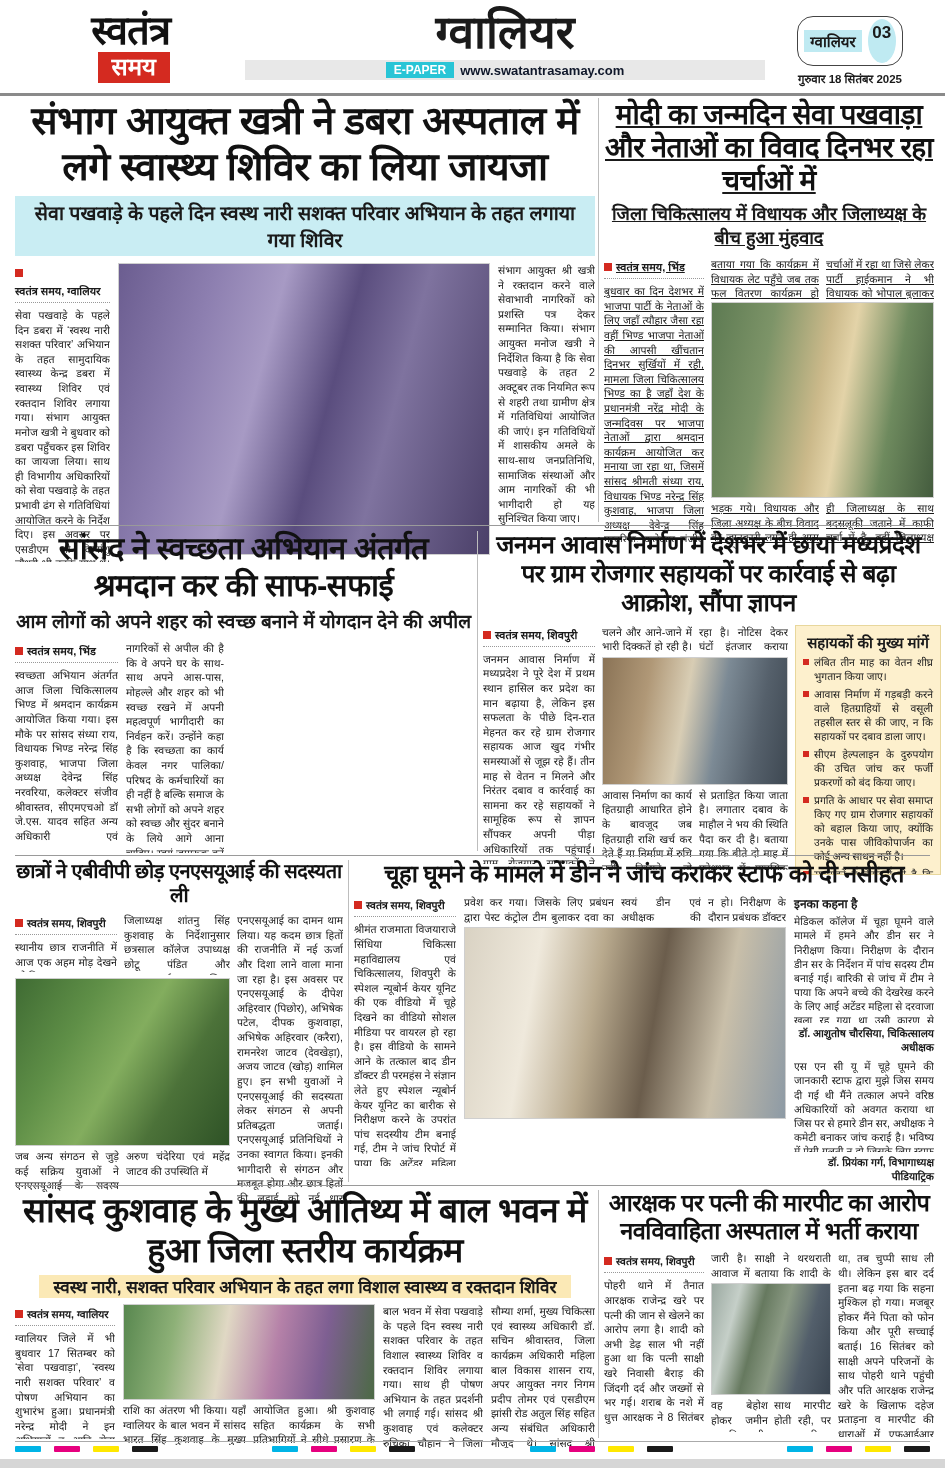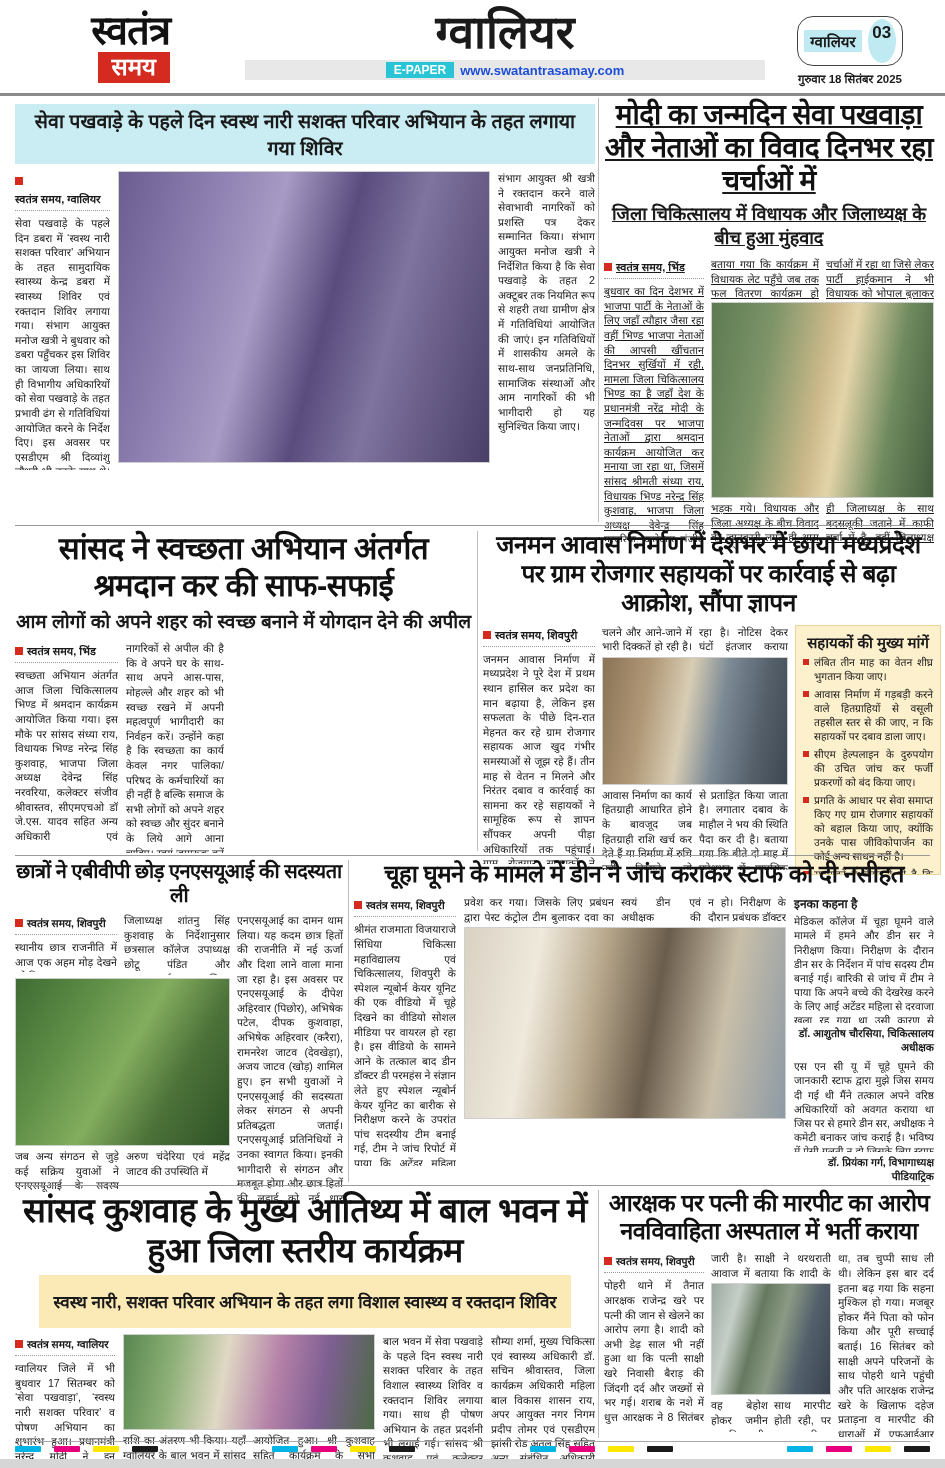--- a/index.html
+++ b/index.html
@@ -8,21 +8,21 @@
   
   .masthead{position:absolute;left:15px;top:8px;width:915px;height:82px;}
   .logo{position:absolute;left:5px;top:2px;width:150px;text-align:right;}
   .logo-top{font-size:40px;font-weight:bold;color:#111;letter-spacing:-1px;line-height:1.0;}
   .logo-bottom{display:inline-block;margin-top:2px;background:#d42a20;color:#fff;font-size:24px;
                font-weight:bold;padding:1px 14px;line-height:1.2;}
   .edition-center{position:absolute;left:230px;top:0;width:520px;text-align:center;}
   .edition-title{font-size:46px;font-weight:bold;line-height:1.05;}
   .epaper-bar{margin-top:4px;background:#e8e8e8;height:20px;display:flex;align-items:center;justify-content:center;gap:6px;}
   .epaper-badge{background:#29c5d6;color:#fff;font-size:12px;font-weight:bold;padding:1px 8px;}
-  .website{font-size:13px;font-weight:bold;color:#1d4ed8;}
+  .website{font-size:13px;font-weight:bold;color:#0f172a;}
   .pageinfo{position:absolute;right:0;top:8px;width:160px;text-align:center;}
   .pagebox{display:inline-flex;align-items:center;gap:6px;border:1px solid #444;border-radius:16px;padding:2px 6px;}
   .pagecity{background:#bfeaf2;font-size:15px;font-weight:bold;padding:1px 6px;}
   .pagenum{display:inline-block;background:#bfeaf2;border-radius:50%;width:28px;height:44px;line-height:28px;
            font-size:17px;font-weight:bold;}
   .dateline{margin-top:5px;font-size:11.5px;font-weight:bold;}
   .header-rule{position:absolute;left:0;top:93px;width:945px;height:3px;background:#8a8a8a;}
   
   .hl{font-weight:bold;color:#111;text-align:center;line-height:1.18;letter-spacing:-0.5px;}
   .subhead{font-weight:bold;text-align:center;}
@@ -80,20 +80,21 @@
       <div class="pagebox">
         <span class="pagecity">ग्वालियर</span>
         <span class="pagenum">03</span>
       </div>
       <div class="dateline">गुरुवार 18 सितंबर 2025</div>
     </div>
   </div>
   <div class="header-rule"></div>
 
   <div style="position:absolute;left:15px;top:98px;width:580px;">
+    <div class="hl" style="font-size:39px;">संभाग आयुक्त खत्री ने डबरा अस्पताल में लगे स्वास्थ्य शिविर का लिया जायजा</div>
     <div class="subhead" style="background:#c9edf3;font-size:19.5px;margin-top:6px;padding:3px 4px;">सेवा पखवाड़े के पहले दिन स्वस्थ नारी सशक्त परिवार अभियान के तहत लगाया गया शिविर</div>
     <div style="display:flex;gap:8px;margin-top:7px;height:292px;">
       <div style="width:95px;flex:none;">
         <div class="byline-wrap"><span class="red-sq"></span><span class="byline">स्वतंत्र समय, ग्वालियर</span></div>
         <div class="col" style="height:254px;">सेवा पखवाड़े के पहले दिन डबरा में ‘स्वस्थ नारी सशक्त परिवार’ अभियान के तहत सामुदायिक स्वास्थ्य केन्द्र डबरा में स्वास्थ्य शिविर एवं रक्तदान शिविर लगाया गया। संभाग आयुक्त मनोज खत्री ने बुधवार को डबरा पहुँचकर इस शिविर का जायजा लिया। साथ ही विभागीय अधिकारियों को सेवा पखवाड़े के तहत प्रभावी ढंग से गतिविधियां आयोजित करने के निर्देश दिए। इस अवसर पर एसडीएम श्री दिव्यांशु चौधरी भी उनके साथ थे। डबरा में लगाए गए स्वास्थ्य शिविर में 511 महिलाओं के स्वास्थ्य की निःशुल्क जाँचें की गईं। रक्तदान शिविर में कुल 76 यूनिट रक्तदान सेवाभावी नागरिकों द्वारा किया गया।</div>
       </div>
       <div class="photo pa" style="width:372px;height:292px;flex:none;"></div>
       <div class="col" style="width:97px;height:292px;flex:none;">संभाग आयुक्त श्री खत्री ने रक्तदान करने वाले सेवाभावी नागरिकों को प्रशस्ति पत्र देकर सम्मानित किया। संभाग आयुक्त मनोज खत्री ने निर्देशित किया है कि सेवा पखवाड़े के तहत 2 अक्टूबर तक नियमित रूप से शहरी तथा ग्रामीण क्षेत्र में गतिविधियां आयोजित की जाएं। इन गतिविधियों में शासकीय अमले के साथ-साथ जनप्रतिनिधि, सामाजिक संस्थाओं और आम नागरिकों की भी भागीदारी हो यह सुनिश्चित किया जाए।</div>
     </div>
   </div>
@@ -205,21 +206,21 @@
         <div class="quote-attr">डॉ. आशुतोष चौरसिया, चिकित्सालय अधीक्षक</div>
         <div class="quote" style="height:92px;overflow:hidden;">एस एन सी यू में चूहे घूमने की जानकारी स्टाफ द्वारा मुझे जिस समय दी गई थी मैंने तत्काल अपने वरिष्ठ अधिकारियों को अवगत कराया था जिस पर से हमारे डीन सर, अधीक्षक ने कमेटी बनाकर जांच कराई है। भविष्य में ऐसी गलती न हो जिसके लिए स्टाफ को निर्देश जारी है।</div>
         <div class="quote-attr">डॉ. प्रियंका गर्ग, विभागाध्यक्ष पीडियाट्रिक</div>
       </div>
     </div>
   </div>
   <div class="hdiv" style="top:1185px;"></div>
 
   <div style="position:absolute;left:15px;top:1190px;width:580px;">
     <div class="hl" style="font-size:34px;">सांसद कुशवाह के मुख्य आतिथ्य में बाल भवन में हुआ जिला स्तरीय कार्यक्रम</div>
-    <div class="subhead" style="background:#fbe9b6;font-size:17px;margin:5px 24px 0 24px;padding:15px 4px;">स्वस्थ नारी, सशक्त परिवार अभियान के तहत लगा विशाल स्वास्थ्य व रक्तदान शिविर</div>
+    <div class="subhead" style="background:#fbe9b6;font-size:17px;margin:5px 24px 0 24px;padding:0 4px;">स्वस्थ नारी, सशक्त परिवार अभियान के तहत लगा विशाल स्वास्थ्य व रक्तदान शिविर</div>
     <div style="display:flex;gap:8px;margin-top:6px;height:144px;">
       <div style="width:100px;flex:none;">
         <div class="byline-wrap"><span class="red-sq"></span><span class="byline" style="font-size:10.5px;">स्वतंत्र समय, ग्वालियर</span></div>
         <div class="col" style="height:108px;">ग्वालियर जिले में भी बुधवार 17 सितम्बर को ‘सेवा पखवाड़ा’, ‘स्वस्थ नारी सशक्त परिवार’ व पोषण अभियान का शुभारंभ हुआ। प्रधानमंत्री नरेन्द्र मोदी ने इन अभियानों व आदि सेवा पर्व का धार जिले के भैंसोला ग्राम से वर्चुअल रूप से राष्ट्रव्यापी शुभारंभ किया। साथ ही ‘सुमन सखी चैट बोट’ की लॉंचिंग व देश भर की पात्र महिलाओं के खातों में सिंगल क्लिक के जरिए प्रधानमंत्री मातृ वंदना योजना की</div>
       </div>
       <div style="width:252px;flex:none;">
         <div class="photo pg" style="width:252px;height:96px;"></div>
         <div style="display:flex;gap:7px;margin-top:3px;">
           <div class="col" style="width:123px;height:42px;">राशि का अंतरण भी किया। यहाँ ग्वालियर के बाल भवन में सांसद भारत सिंह कुशवाह के मुख्य आतिथ्य में जिला स्तरीय कार्यक्रम</div>
           <div class="col" style="width:122px;height:42px;">आयोजित हुआ। श्री कुशवाह सहित कार्यक्रम के सभी प्रतिभागियों ने सीधे प्रसारण के जरिए प्रधानमंत्री श्री मोदी का उद्बोधन भी सुना।</div>

